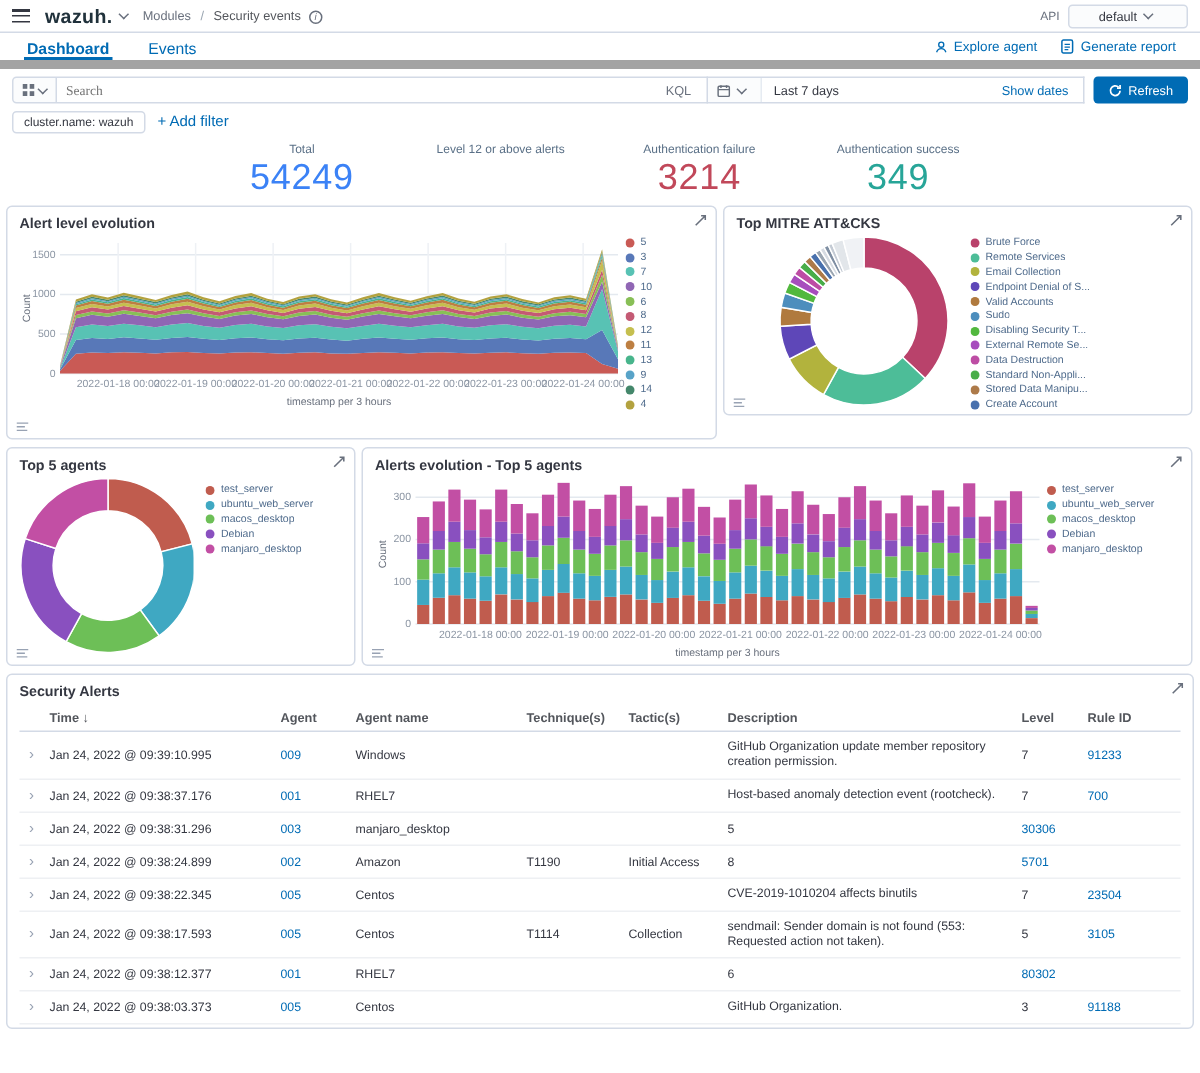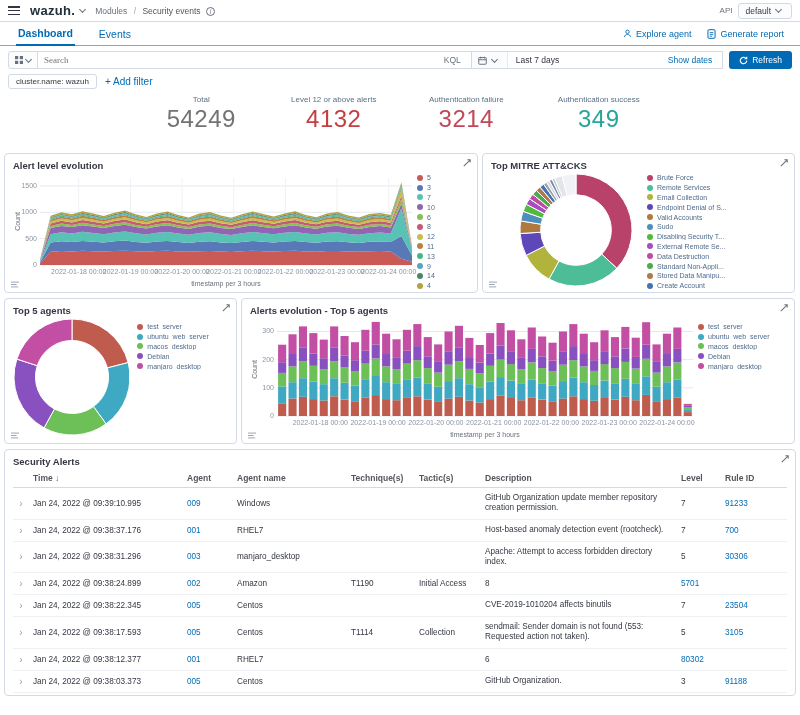--- a/index.html
+++ b/index.html
@@ -15,24 +15,24 @@
   .burger{width:12px;height:9px;display:flex;flex-direction:column;justify-content:space-between;margin-right:10px;cursor:pointer}
   .burger i{height:1.5px;background:#343741;display:block}
   .brand{font-weight:bold;font-size:13px;color:#20313b;letter-spacing:.3px}
   .chev{width:5px;height:5px;border-right:1.3px solid #69707d;border-bottom:1.3px solid #69707d;transform:rotate(45deg);display:inline-block;margin:0 4px 2px 5px}
   .crumb{color:#69707d;font-size:8.5px;margin-left:6px}
   .crumb .sep{margin:0 4px;color:#9aa5b1}
   .crumb .page{color:#53565c}
   .info-i{display:inline-block;width:9px;height:9px;border:1px solid #69707d;border-radius:50%;font-size:6.5px;text-align:center;line-height:8px;color:#69707d;margin-left:3px;font-style:italic}
   .tb-right{margin-left:auto;display:flex;align-items:center;gap:6px}
   .api-lbl{color:#69707d;font-size:8px}
-  .apisel{border:1px solid #d3dae6;border-radius:3px;background:#fbfcfd;padding:2px 6px;display:flex;align-items:center;font-size:8.5px;cursor:pointer}
+  .apisel{border:1px solid #d3dae6;border-radius:3px;background:#fbfcfd;padding:2px 19px;display:flex;align-items:center;font-size:8.5px;cursor:pointer}
 
   
-  .tabrow{height:24px;display:flex;align-items:center;border-bottom:1px solid #a3a3a3;padding:0 16px}
+  .tabrow{height:24px;display:flex;border-bottom:6px solid #a3a3a3;padding:0 16px}
   .tab{font-size:10.5px;color:#006BB4;padding:5px 2px;margin-right:22px;cursor:pointer}
   .tab.active{border-bottom:2px solid #006BB4;font-weight:bold}
   .tabrow-right{margin-left:auto;display:flex;align-items:center;gap:16px}
   .actlink{color:#006BB4;font-size:9px;display:flex;align-items:center;gap:4px;cursor:pointer}
 
   
   .searchrow{display:flex;align-items:center;padding:5px 8px 3px 8px;gap:0}
   .qbox{width:30px;height:18px;border:1px solid #d3dae6;border-radius:3px 0 0 3px;display:flex;align-items:center;justify-content:center;gap:2px;background:#fbfcfd;cursor:pointer}
   .sinput{flex:1;height:18px;border:1px solid #d3dae6;border-left:none;display:flex;align-items:center;padding:0 6px;background:#fff}
   .sinput input{border:none;outline:none;flex:1;font-size:9px;font-family:Liberation Serif, serif;color:#343741}
@@ -42,21 +42,21 @@
   .range{padding:0 8px;font-size:8.5px;color:#343741;width:150px;cursor:pointer}
   .showdates{color:#006BB4;font-size:8.5px;padding:0 10px;white-space:nowrap;cursor:pointer}
   .btn-refresh{height:18px;background:#006BB4;color:#fff;border:none;border-radius:3px;font-size:8.5px;display:flex;align-items:center;gap:4px;padding:0 10px;margin-left:6px;cursor:pointer;font-family:"Liberation Sans",sans-serif}
 
   
   .filterrow{display:flex;align-items:center;padding:2px 8px 4px 8px;gap:8px}
   .chip{border:1px solid #d3dae6;border-radius:3px;padding:2px 7px;font-size:8px;color:#343741;background:#fff;cursor:pointer}
   .addfilter{color:#006BB4;font-size:10px;cursor:pointer}
 
   
-  .statsrow{display:flex;width:530px;margin:2px auto 20px auto}
+  .statsrow{display:flex;width:530px;margin:2px auto 4px auto}
   .stat{flex:1;text-align:center}
   .slbl{font-size:8px;color:#5a7087;margin-bottom:1px}
   .snum{font-size:24px;font-weight:400;letter-spacing:.5px}
 
   
   .prow{display:flex;padding:0 4px;gap:4px;margin-bottom:5px}
   .panel{background:#fff;border:1px solid #d3dae6;border-radius:4px;position:relative;padding:6px 8px}
   .ptitle{font-size:9.5px;font-weight:bold;color:#343741;margin-bottom:2px}
   .expand{position:absolute;top:5px;right:6px;cursor:pointer}
   .inspect{position:absolute;bottom:4px;left:6px;cursor:pointer}
@@ -157,38 +157,37 @@
 </div>
 
 <div class="filterrow">
   <span class="chip">cluster.name: wazuh</span>
   <span class="addfilter">+ Add filter</span>
 </div>
 
 <div class="statsrow" id="stats">
     <div class="stat">
       <div class="slbl">Total</div>
-      <div class="snum" style="color: #737373;">54249</div>
+      <div class="snum" style="color: #3b82f6;">54249</div>
     </div>
     <div class="stat">
       <div class="slbl">Level 12 or above alerts</div>
-      <div class="snum" style="color: rgb(196, 61, 64);">4132</div>
     </div>
     <div class="stat">
       <div class="slbl">Authentication failure</div>
       <div class="snum" style="color: rgb(193, 72, 90); text-align: center;">3214</div>
     </div>
     <div class="stat">
       <div class="slbl">Authentication success</div>
       <div class="snum" style="color: rgb(39, 165, 152);">349</div>
     </div>
   </div>
 
 <div class="prow">
-  <div class="panel" style="width:474px;height:140px">
+  <div class="panel" style="width:474px;height:156px">
     <div class="ptitle">Alert level evolution</div>
     <span class="expand">
         <svg width="8" height="8" viewBox="0 0 10 10">
           <path d="M1 9L9 1M5.5 1H9v3.5" fill="none" stroke="#69707d" stroke-width="1.3"></path>
         </svg>
       </span>
     <div class="chartwrap">
       <svg id="area-svg" width="404" height="116">
           <line x1="27" x2="399" y1="92" y2="92" stroke="#e4e9ef" stroke-width="1"></line>
           <text x="24" y="94" text-anchor="end" class="ax">0</text>
@@ -715,21 +714,20 @@
         <span>7</span>
         <span class="alink">700</span>
       </div>
       <div class="trow">
         <span class="rchev">›</span>
         <span>Jan 24, 2022 @ 09:38:31.296</span>
         <span class="alink">003</span>
         <span>manjaro_desktop</span>
         <span></span>
         <span></span>
-        <span class="cell-desc">Apache: Attempt to access forbidden directory index.</span>
         <span>5</span>
         <span class="alink">30306</span>
       </div>
       <div class="trow">
         <span class="rchev">›</span>
         <span>Jan 24, 2022 @ 09:38:24.899</span>
         <span class="alink">002</span>
         <span>Amazon</span>
         <span>T1190</span>
         <span>Initial Access</span>

